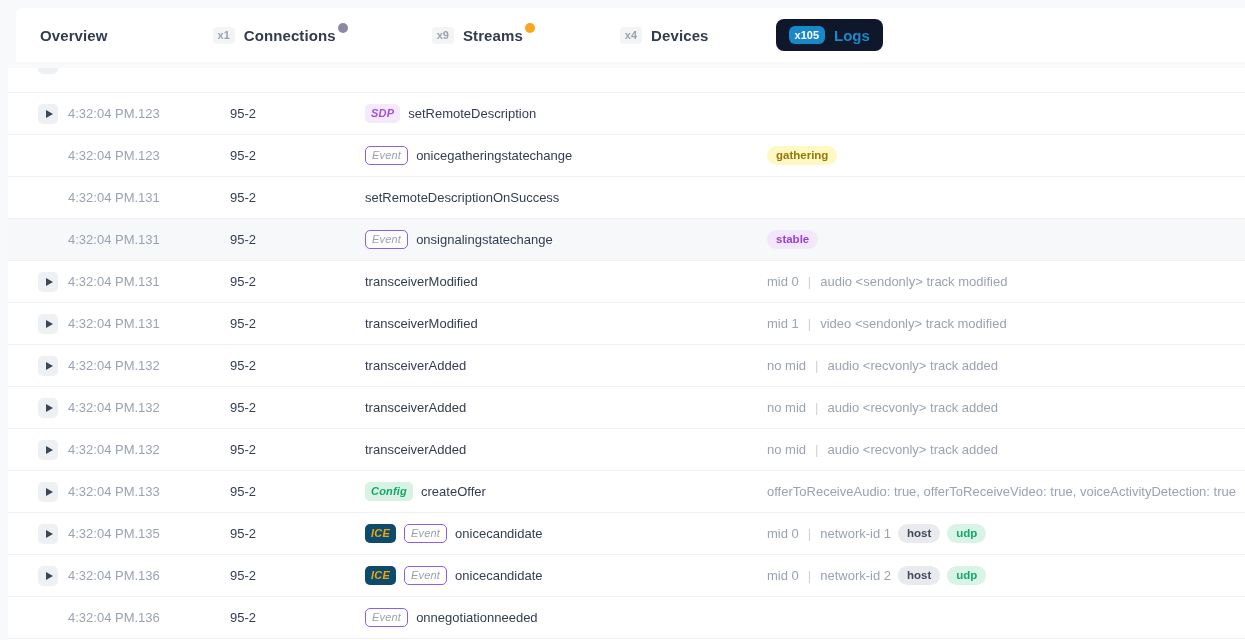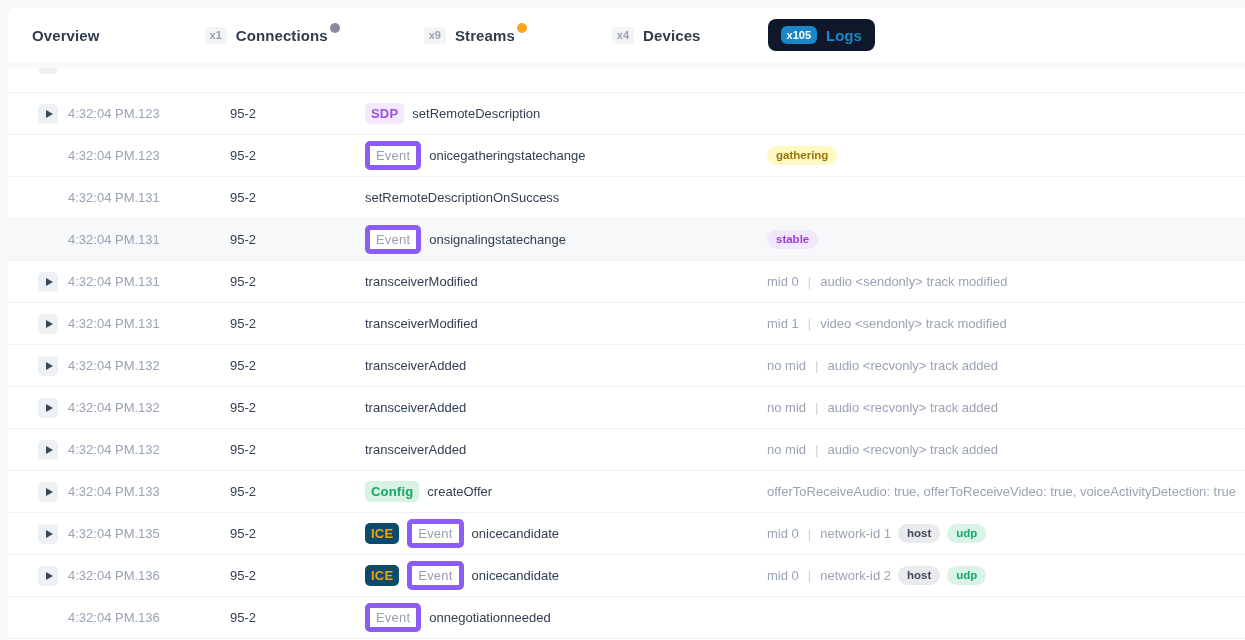--- a/index.html
+++ b/index.html
@@ -4,21 +4,21 @@
 <style>
   html,body{margin:0;padding:0;}
   body{
     width:1245px;height:640px;overflow:hidden;position:relative;
     background:#f8f9fb;
     font-family:"Liberation Sans", sans-serif;
     -webkit-font-smoothing:antialiased;
   }
   
   .header-card{
-    position:absolute;left:8px;top:8px;right:0;height:54px;
+    position:absolute;left:16px;top:8px;right:0;height:54px;
     background:#ffffff;border-top-left-radius:6px;
   }
   .tab-bar{display:flex;align-items:center;height:100%;padding-left:24px;}
   .tab{display:flex;align-items:center;cursor:pointer;}
   .tab-label{font-size:15px;font-weight:700;color:#303c4f;letter-spacing:.1px;}
   .count-badge{
     background:#f2f4f6;color:#9aa2af;font-size:11px;font-weight:600;
     padding:3px 5px;border-radius:4px;margin-right:9px;line-height:1;
   }
   .dot{width:10px;height:10px;border-radius:50%;margin-left:2px;transform:translateY(-7px);display:inline-block;}
@@ -56,25 +56,25 @@
     display:flex;align-items:center;justify-content:center;cursor:pointer;padding:0;
   }
   .tri{
     width:0;height:0;display:block;margin-left:2px;
     border-left:7px solid #3b4759;border-top:4.5px solid transparent;border-bottom:4.5px solid transparent;
   }
   .time{font-size:13px;color:#9aa3b3;}
   .conn{font-size:13px;color:#323e51;}
   .event-cell{display:flex;align-items:center;gap:8px;}
   .event-name{font-size:13px;color:#323e51;}
-  .badge{font-size:13px;font-weight:600;line-height:1;padding:4px 6px;border-radius:5px;letter-spacing:.2px;}
+  .badge{font-size:11px;font-weight:600;line-height:1;padding:4px 6px;border-radius:5px;letter-spacing:.2px;font-style:italic;}
   .badge-sdp{background:#f4e9fd;color:#a050e0;}
   .badge-config{background:#d8f2e4;color:#12a965;}
   .badge-ice{background:#0c4a6e;color:#f0a40a;}
-  .badge-event{background:#ffffff;color:#99a1ae;border:5px solid #8b5cf6;font-weight:400;padding:3px 6px;}
+  .badge-event{background:#ffffff;color:#99a1ae;border:1px solid #8b5cf6;font-weight:400;padding:3px 6px;}
   .details-cell{display:flex;align-items:center;gap:7px;font-size:13px;color:#9aa3b3;}
   .pipe{color:#ccd2da;padding:0 2px;}
   .pill{font-size:11.5px;font-weight:600;line-height:1;padding:4px 9px;border-radius:999px;}
   .pill-yellow{background:#fef9c3;color:#9b7609;}
   .pill-purple{background:#f2e7fc;color:#993fd6;}
   .pill-gray{background:#e8eaee;color:#3f4a5b;}
   .pill-green{background:#d9f3e7;color:#13a96b;}
 </style>
 </head>
 <body>

